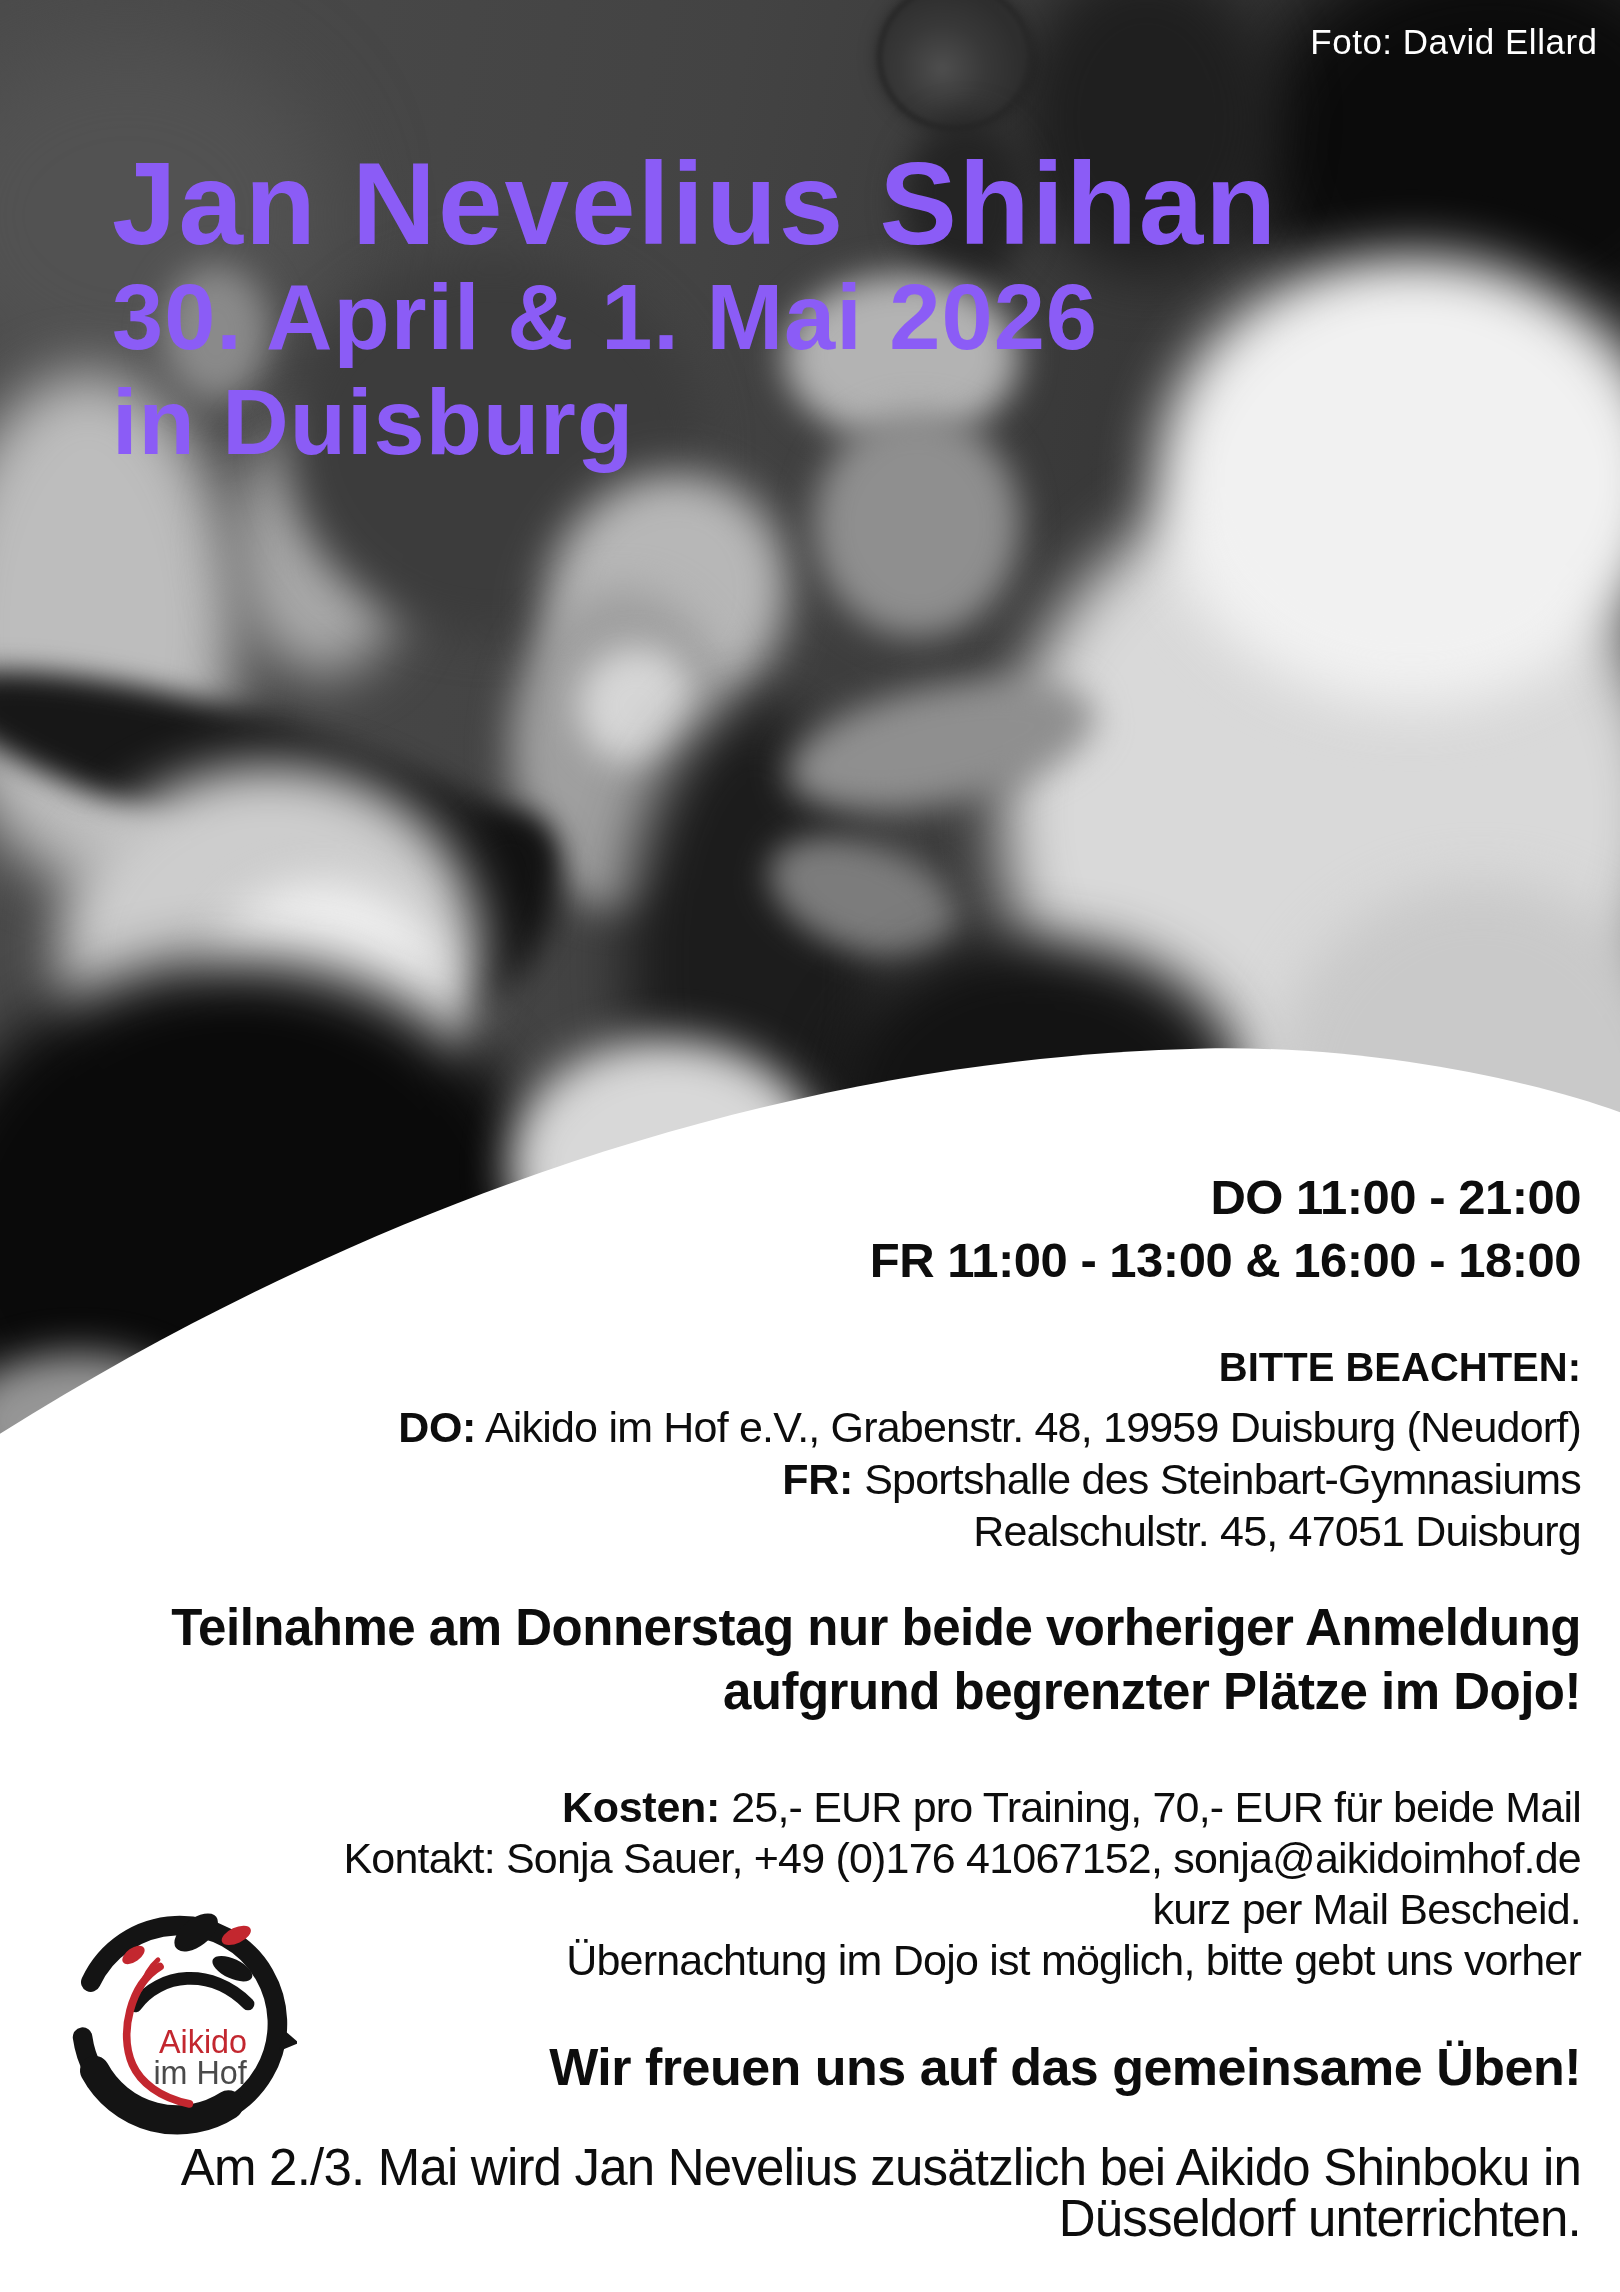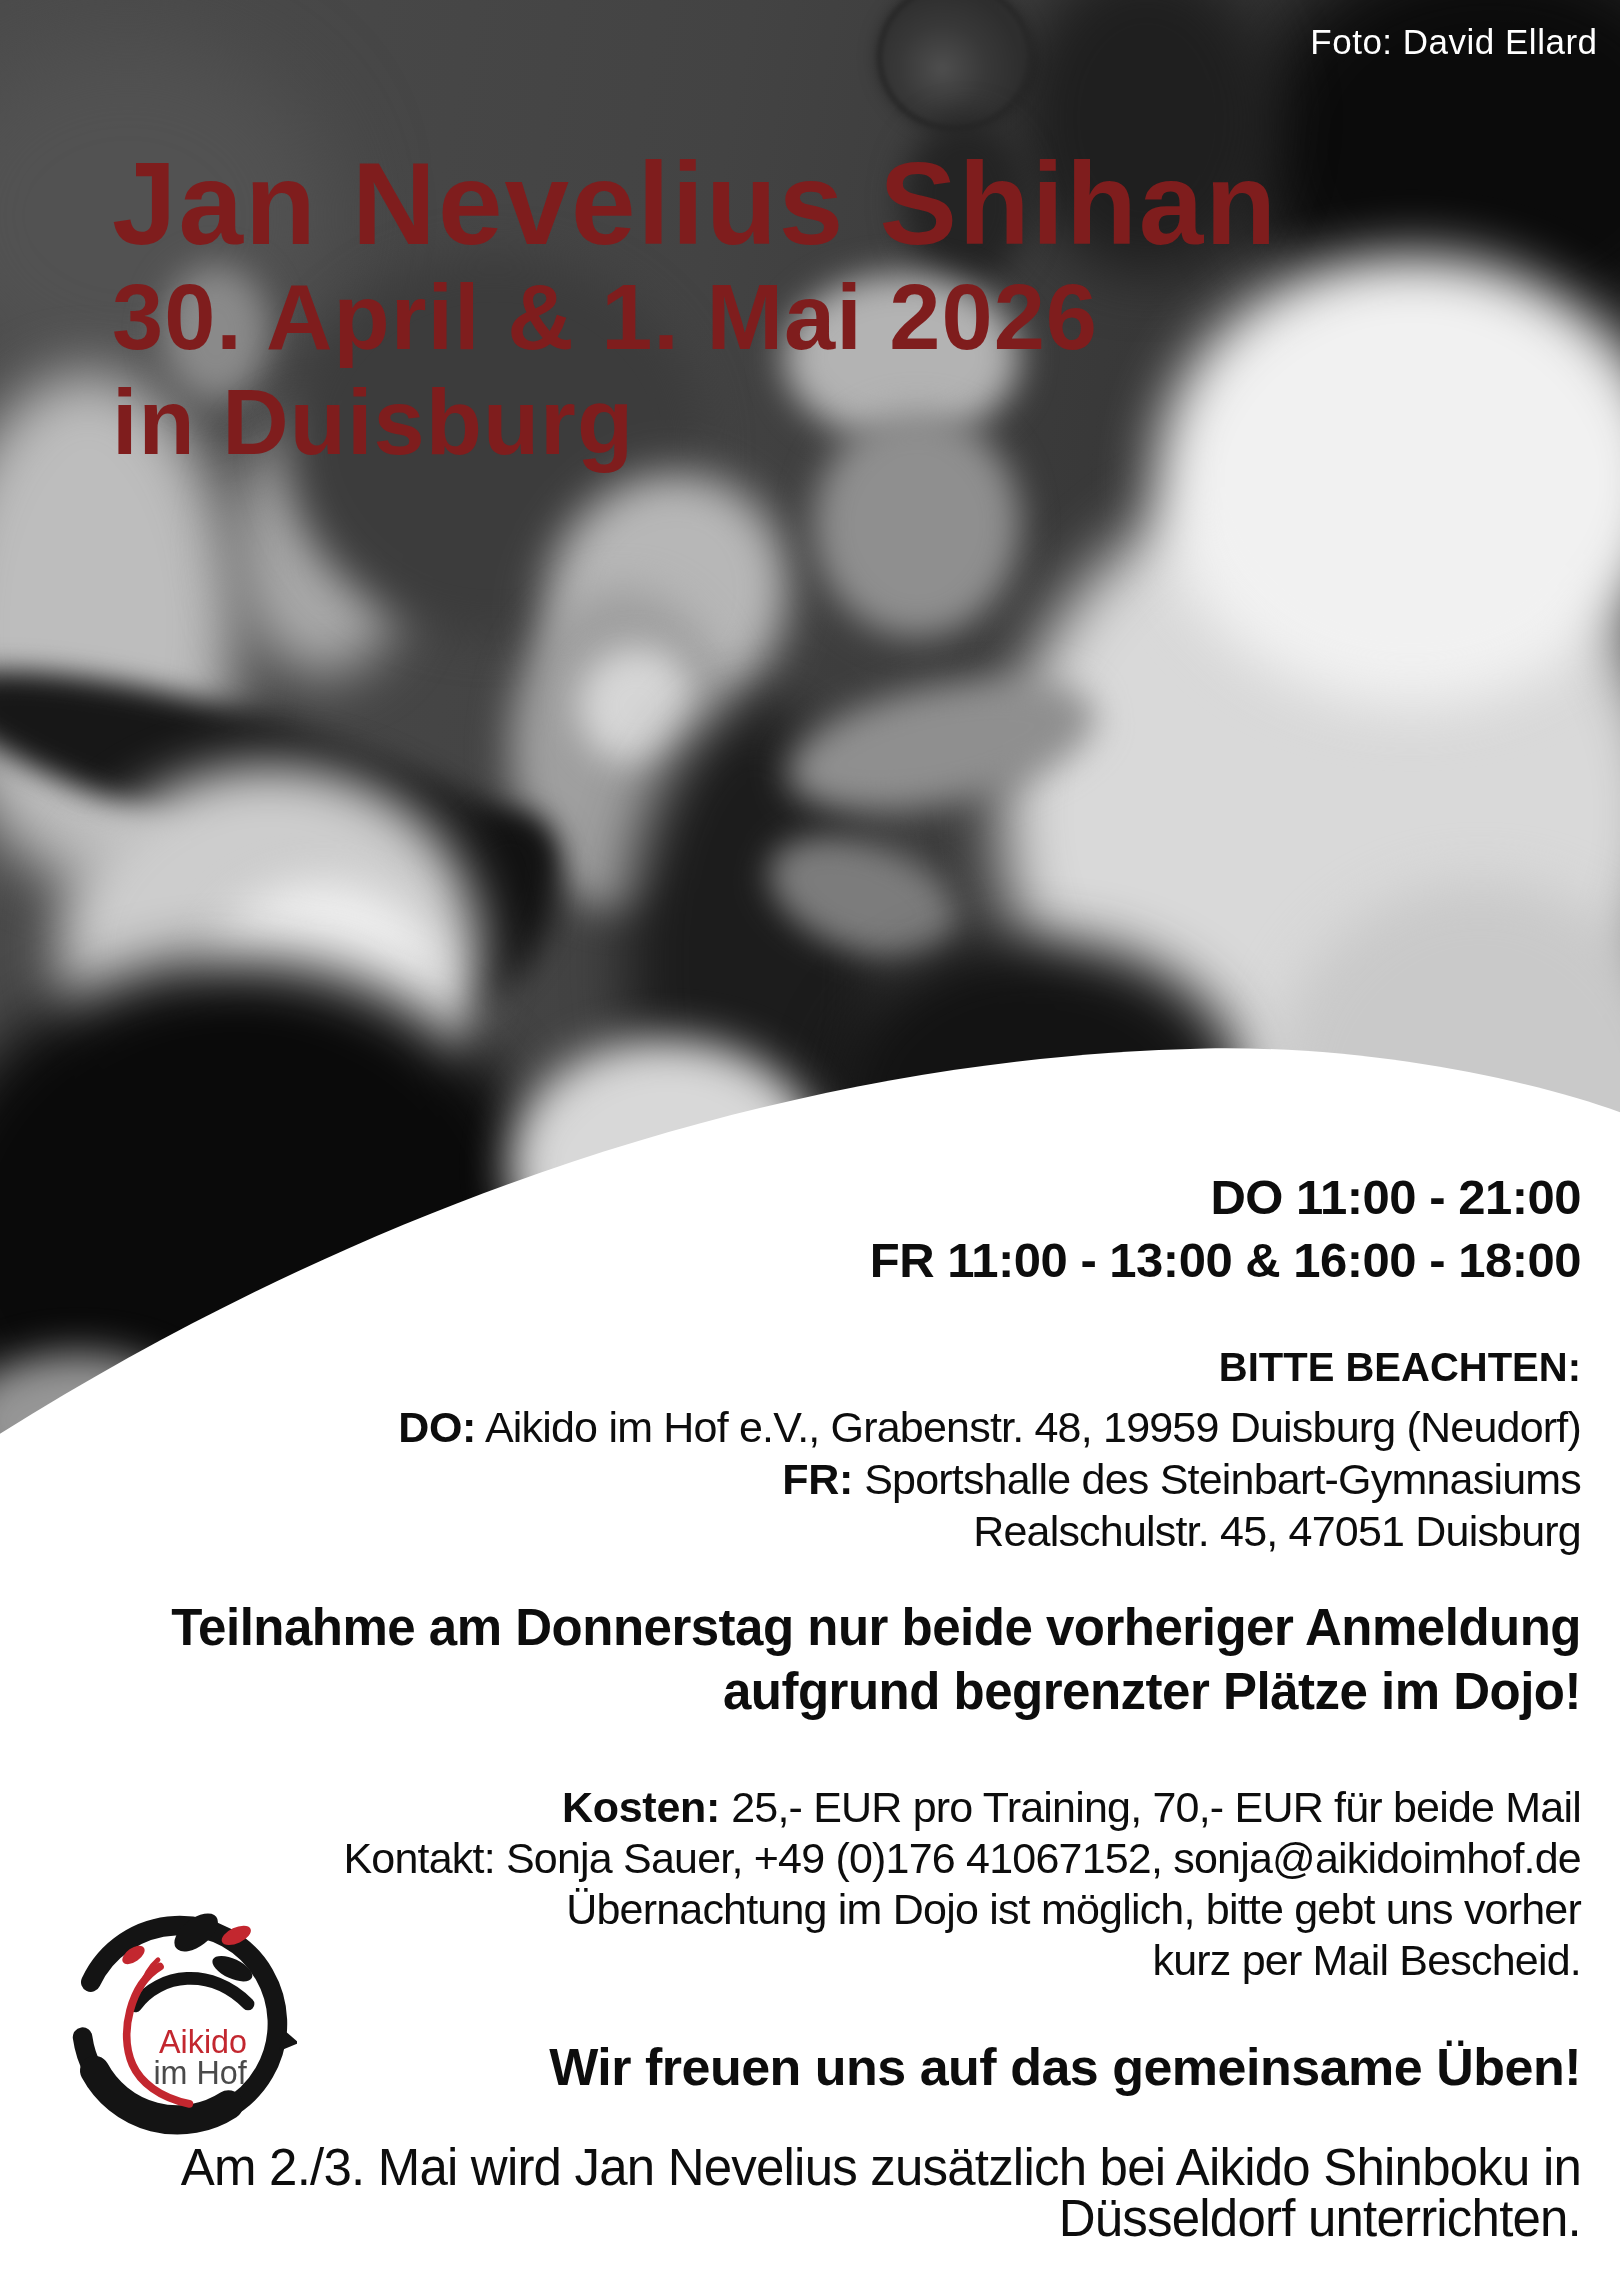--- a/index.html
+++ b/index.html
@@ -16,21 +16,21 @@
   .b { position:absolute; border-radius:50%; filter:blur(25.5px); }
   .clock {
     position:absolute; left:877px; top:-17.6px; width:155px; height:149px; border-radius:50%;
     background:radial-gradient(circle at 42% 58%, #4e4e4e 0%, #383838 35%, #2d2d2d 65%, #3b3b3b 100%);
     box-shadow: inset 0 0 0 4.9px #272727, 0 0 17.6px rgba(0,0,0,.35);
     filter:blur(2.9px);
   }
   .curve { position:absolute; left:0; top:1019px; z-index:2; display:block; }
   
   .txt { position:absolute; z-index:3; }
-  .title { left:112px; top:143px; color:#7f1d1d; font-weight:bold; white-space:nowrap; }
+  .title { left:112px; top:143px; color:#8b5cf6; font-weight:bold; white-space:nowrap; }
   .title .t1 { font-size:116px; line-height:122px; letter-spacing:2px; }
   .title .t2 { font-size:92px;  line-height:105px; letter-spacing:1px; }
   .right { right:39px; text-align:right; }
   .schedule { top:1166px; font-weight:bold; font-size:49px; line-height:63px; letter-spacing:-0.5px; white-space:nowrap; }
   .notice { top:1341px; font-size:43px; line-height:52px; letter-spacing:-0.8px; white-space:nowrap; }
   .notice .hdr { font-size:40px; font-weight:bold; letter-spacing:0; margin-bottom:7.8px; }
   .headline { top:1596px; font-weight:bold; font-size:51px; line-height:64px; letter-spacing:-0.5px; white-space:nowrap; }
   .details { top:1782px; font-size:43px; line-height:51px; letter-spacing:-0.8px; white-space:nowrap; }
   .closing { top:2037px; font-weight:bold; font-size:52px; letter-spacing:-0.5px; white-space:nowrap; }
   .ps { top:2142px; font-size:51px; line-height:51px; letter-spacing:-0.8px; white-space:nowrap; }
@@ -102,22 +102,22 @@
   </div>
 
   <div class="txt right headline">
     <div>Teilnahme am Donnerstag nur beide vorheriger Anmeldung</div>
     <div>aufgrund begrenzter Plätze im Dojo!</div>
   </div>
 
   <div class="txt right details">
     <div><b>Kosten:</b><span> 25,- EUR pro Training, 70,- EUR für beide Mail</span></div>
     <div>Kontakt: Sonja Sauer, +49 (0)176 41067152, sonja@aikidoimhof.de</div>
+    <div>kurz per Mail Bescheid.</div>
     <div>Übernachtung im Dojo ist möglich, bitte gebt uns vorher</div>
-    <div>kurz per Mail Bescheid.</div>
   </div>
 
   <div class="txt right closing">Wir freuen uns auf das gemeinsame Üben!</div>
 
   <div class="txt right ps">
     <div>Am 2./3. Mai wird Jan Nevelius zusätzlich bei Aikido Shinboku in</div>
     <div>Düsseldorf unterrichten.</div>
   </div>
 
   <div class="logo">

